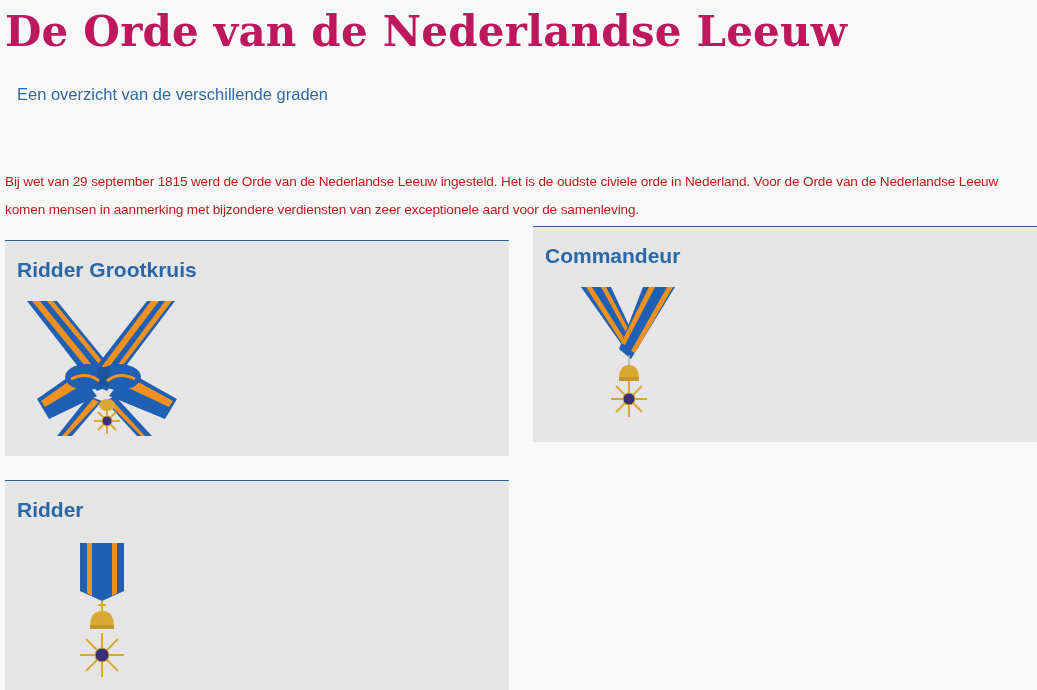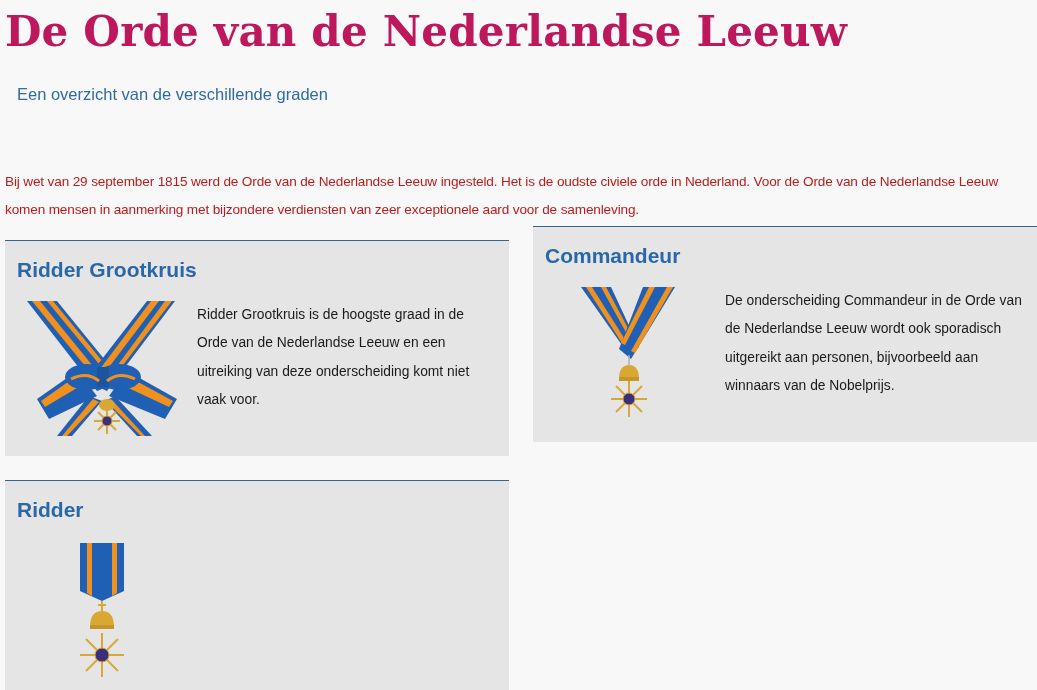--- a/index.html
+++ b/index.html
@@ -79,21 +79,20 @@
     <g transform="translate(80,120)">
       <g stroke="#d9a834" stroke-width="2" fill="none">
         <line x1="-13" y1="0" x2="13" y2="0"></line>
           <line x1="0" y1="-13" x2="0" y2="13"></line>
         <line x1="-9" y1="-9" x2="9" y2="9"></line>
           <line x1="-9" y1="9" x2="9" y2="-9"></line>
       </g>
       <circle r="5" fill="#3a2f7a" stroke="#d9a834" stroke-width="1"></circle>
     </g>
   </svg>
-  <p class="card-text" style="left:192px; top:60px; width:300px;">Ridder Grootkruis is de hoogste graad in de Orde van de Nederlandse Leeuw en een uitreiking van deze onderscheiding komt niet vaak voor.</p>
 </div>
 
 <div class="card" style="left:533px; top:226px; width:504px; height:216px;">
   <h2 class="card-title">Commandeur</h2>
   <svg class="medal" style="left:48px; top:60px;" width="100" height="135" viewBox="0 0 100 135">
     <polygon points="0,0 30,0 58,60 48,68" fill="#1f5fb4"></polygon>
     <polygon points="5,0 11,0 50,62 46,64" fill="#f0901e"></polygon>
     <polygon points="20,0 25,0 56,58 53,60" fill="#f0901e"></polygon>
     <polygon points="62,0 94,0 50,72 38,62" fill="#1f5fb4"></polygon>
     <polygon points="68,0 74,0 44,58 40,56" fill="#f0901e"></polygon>
@@ -104,21 +103,20 @@
     <g transform="translate(48,112)">
       <g stroke="#d9a834" stroke-width="2" fill="none">
         <line x1="-18" y1="0" x2="18" y2="0"></line>
           <line x1="0" y1="-18" x2="0" y2="18"></line>
         <line x1="-13" y1="-13" x2="13" y2="13"></line>
           <line x1="-13" y1="13" x2="13" y2="-13"></line>
       </g>
       <circle r="6" fill="#3a2f7a" stroke="#d9a834" stroke-width="1"></circle>
     </g>
   </svg>
-  <p class="card-text" style="left:192px; top:60px; width:300px;">De onderscheiding Commandeur in de Orde van de Nederlandse Leeuw wordt ook sporadisch uitgereikt aan personen, bijvoorbeeld aan winnaars van de Nobelprijs.</p>
 </div>
 
 <div class="card" style="left:5px; top:480px; width:504px; height:216px;">
   <h2 class="card-title">Ridder</h2>
   <svg class="medal" style="left:70px; top:60px;" width="55" height="140" viewBox="0 0 55 140">
     <path d="M5 2 L49 2 L49 50 L27 60 L5 50 Z" fill="#1f5fb4"></path>
     <path d="M12 2 L17 2 L17 55 L12 52 Z" fill="#f0901e"></path>
     <path d="M37 2 L42 2 L42 52 L37 55 Z" fill="#f0901e"></path>
     <line x1="27" y1="60" x2="27" y2="70" stroke="#d9a834" stroke-width="2"></line>
     <line x1="23" y1="64" x2="31" y2="64" stroke="#d9a834" stroke-width="2"></line>

